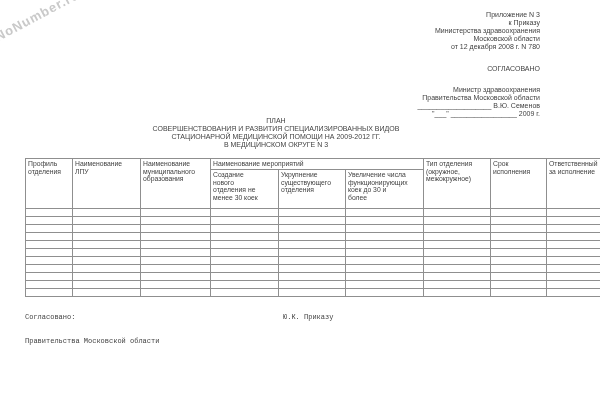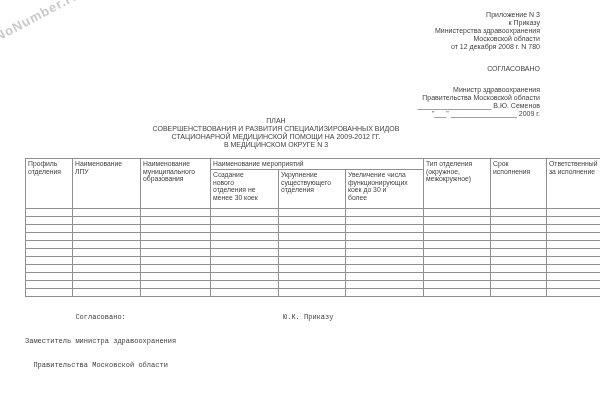--- a/index.html
+++ b/index.html
@@ -40,21 +40,21 @@
     padding:1px 2px;line-height:7.6px;white-space:pre-line;
     overflow:hidden;
   }
   tr.group-row th{height:8px;}
   tr.sub-row th{height:36px;}
   tbody td{height:7px;padding:0;}
 
   .footer{
     position:absolute;left:25px;top:297px;
     font-family:"Liberation Mono","DejaVu Sans Mono",monospace;
-    font-size:7px;line-height:8px;white-space:pre;text-align:center;
+    font-size:7px;line-height:8px;white-space:pre;
   }
   .footer .sig-name{position:absolute;left:258px;top:16px;}
 </style>
 </head>
 <body>
 
 <div class="page">
 
   <div class="watermark">NoNumber.ru</div>
 
@@ -246,18 +246,17 @@
           <td></td>
           <td></td>
           <td></td>
           <td></td>
         </tr>
       </tbody>
   </table>
 
   <div class="footer">
     <div>Согласовано:</div>
-    <div>Заместитель министра здравоохранения</div>
     <div>Правительства Московской области</div>
     <span class="sig-name">Ю.К. Приказу</span>
   </div>
 
 </div>
 
 </body></html>

